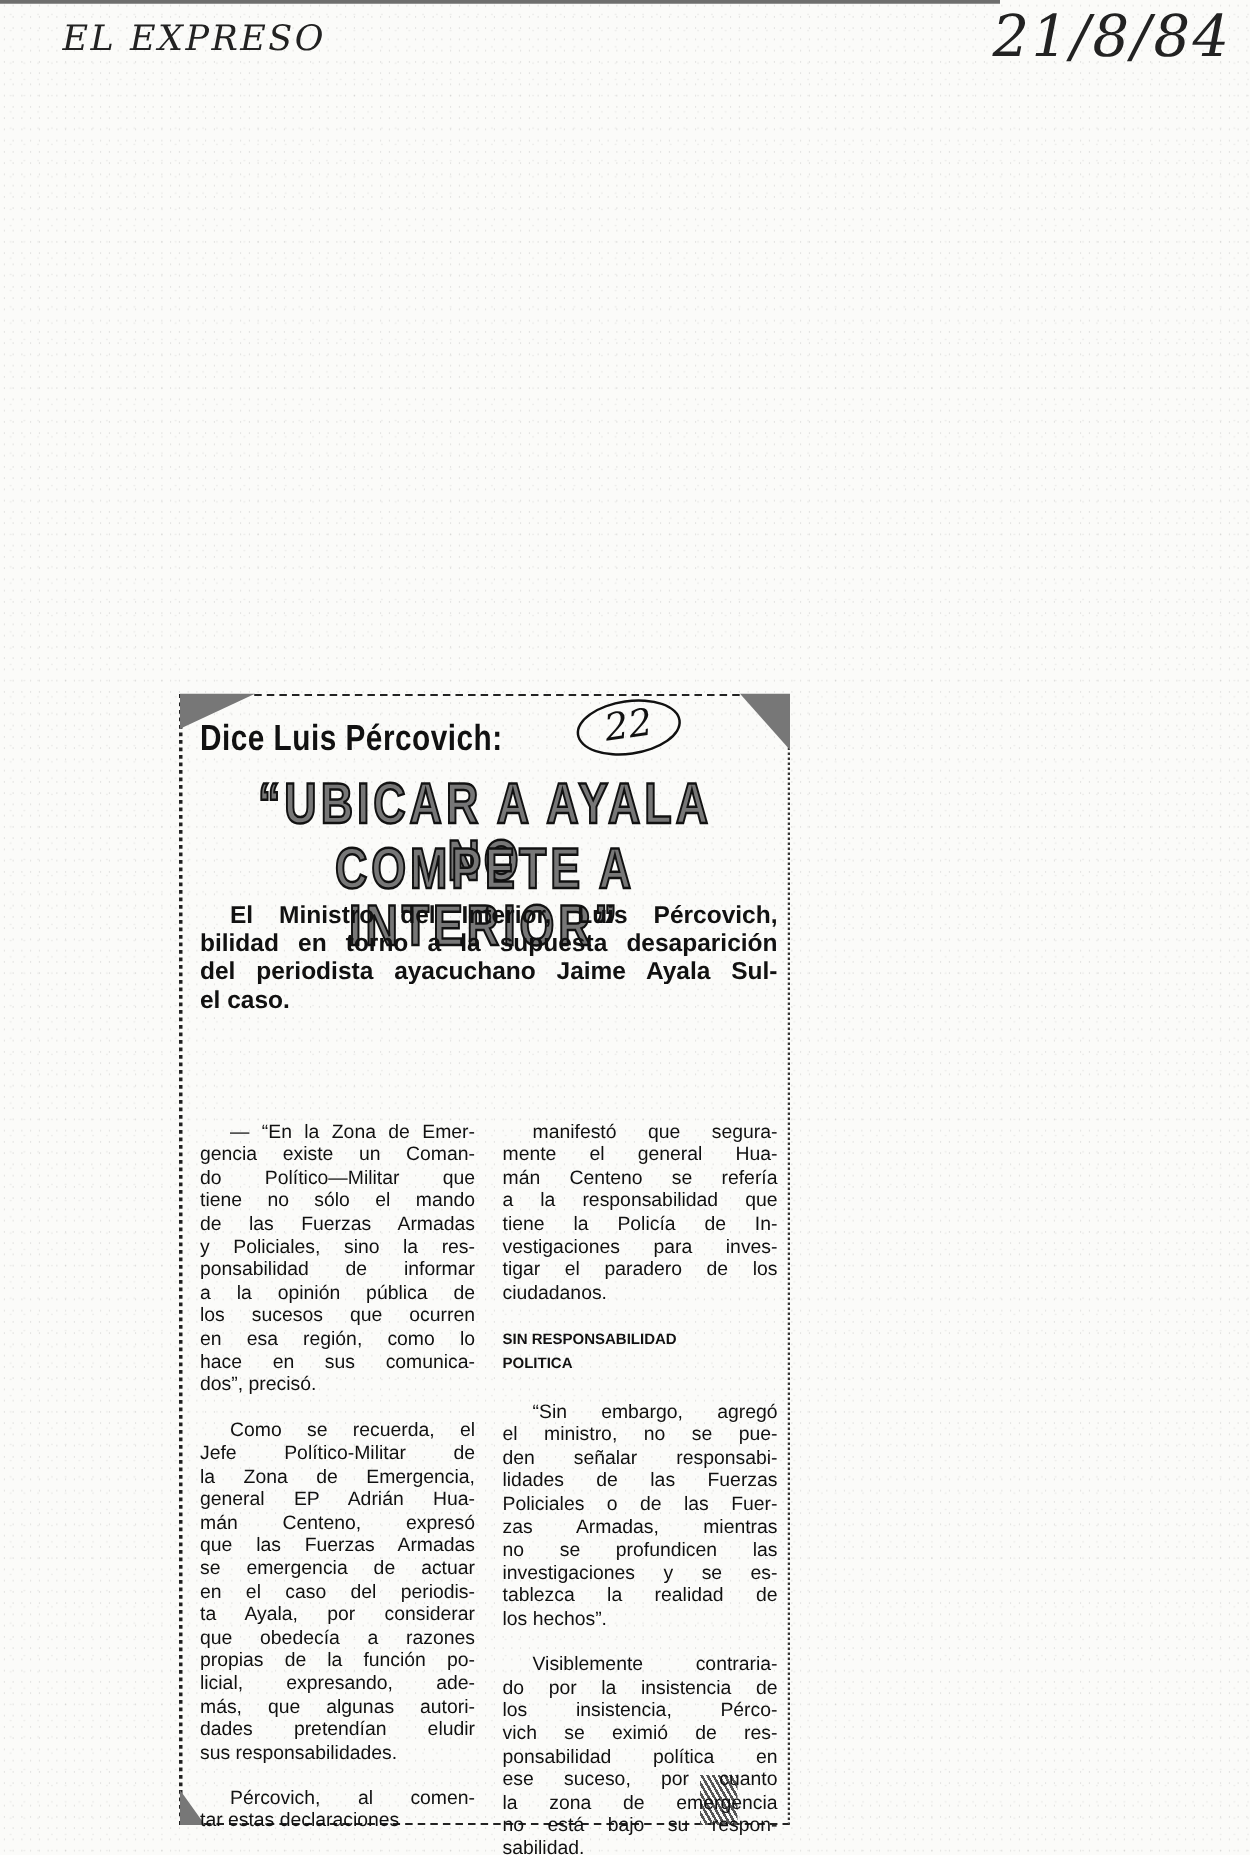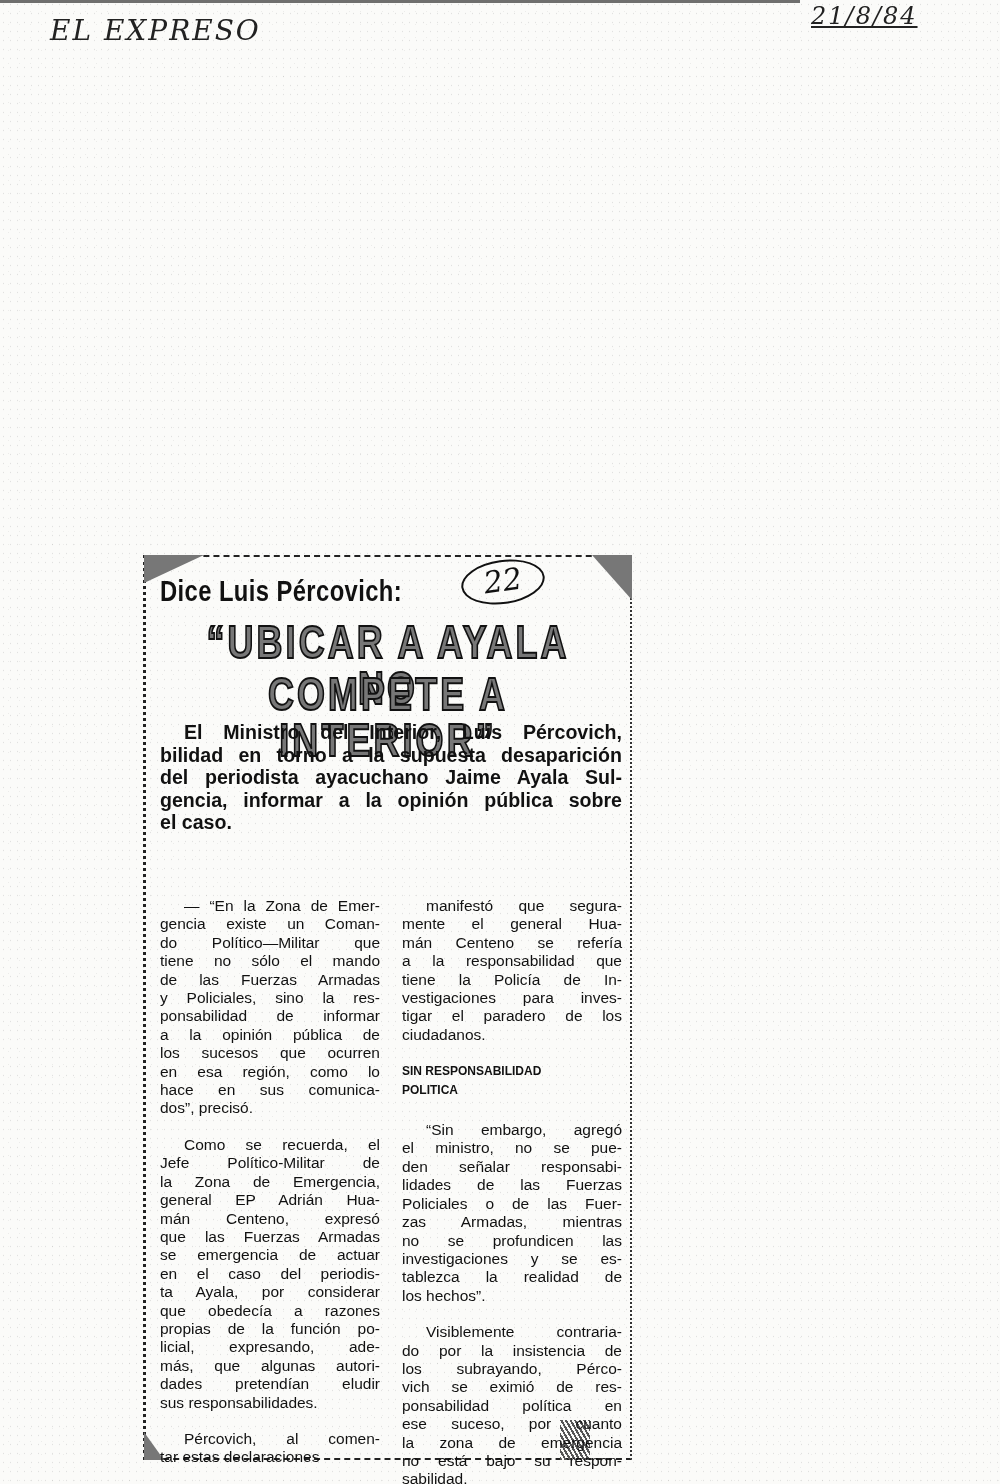--- a/index.html
+++ b/index.html
@@ -13,21 +13,21 @@
     background-position: 0 0, 3px 5px;
     font-family: "Liberation Sans", sans-serif;
     color: #111;
   }
   .top-edge { position: absolute; left: 0; top: 0; width: 800px; height: 3px; background: #333; opacity: .7; }
   .handwritten {
     position: absolute; font-family: "DejaVu Serif", serif; font-style: italic;
     color: #222; letter-spacing: 2px;
   }
   .hw-source { left: 50px; top: 14px; font-size: 28px; }
-  .hw-date { left: 811px; top: 2px; font-size: 24px; text-decoration: underline; }
+  .hw-date { left: 794px; top: 2px; font-size: 46px; }
 
   .clipping {
     position: absolute; left: 143px; top: 555px; width: 489px; height: 905px;
     border: 2px dashed #222; border-left: 3px dotted #222; border-right: 2px dotted #333;
     box-sizing: border-box;
   }
   .corner { position: absolute; width: 0; height: 0; }
   .corner-tl { left: -2px; top: -2px; border-top: 28px solid #777; border-right: 60px solid transparent; }
   .corner-tr { right: -2px; top: -2px; border-top: 45px solid #777; border-left: 40px solid transparent; }
   .corner-bl { left: -2px; bottom: -2px; border-bottom: 28px solid #777; border-right: 20px solid transparent; }
@@ -91,21 +91,20 @@
   <div class="kicker">Dice Luis Pércovich:</div>
   <div class="page-number">22</div>
 
   <div class="headline headline-1">“UBICAR A AYALA NO</div>
   <div class="headline headline-2">COMPETE A INTERIOR”</div>
 
   <div class="lead" id="lead">
       <span class="lead-line indent">El Ministro del Interior, Luis Pércovich,</span>
       <span class="lead-line">bilidad en torno a la supuesta desaparición</span>
       <span class="lead-line">del periodista ayacuchano Jaime Ayala Sul-</span>
-      <span class="lead-line">gencia, informar a la opinión pública sobre</span>
       <span class="lead-line last">el caso.</span>
     </div>
 
   <div class="col col-left" id="col-left">
       <p>
         <span class="line indent">— “En la Zona de Emer-</span>
         <span class="line">gencia existe un Coman-</span>
         <span class="line">do Político—Militar que</span>
         <span class="line">tiene no sólo el mando</span>
         <span class="line">de las Fuerzas Armadas</span>
@@ -162,21 +161,21 @@
         <span class="line">Policiales o de las Fuer-</span>
         <span class="line">zas Armadas, mientras</span>
         <span class="line">no se profundicen las</span>
         <span class="line">investigaciones y se es-</span>
         <span class="line">tablezca la realidad de</span>
         <span class="line last">los hechos”.</span>
       </p>
       <p>
         <span class="line indent">Visiblemente contraria-</span>
         <span class="line">do por la insistencia de</span>
-        <span class="line">los subrayando, Pérco-</span>
+        <span class="line">los insistencia, Pérco-</span>
         <span class="line">vich se eximió de res-</span>
         <span class="line">ponsabilidad política en</span>
         <span class="line">ese suceso, por cuanto</span>
         <span class="line">la zona de emergencia</span>
         <span class="line">no está bajo su respon-</span>
         <span class="line last">sabilidad.</span>
       </p>
     </div>
 </div>
 

